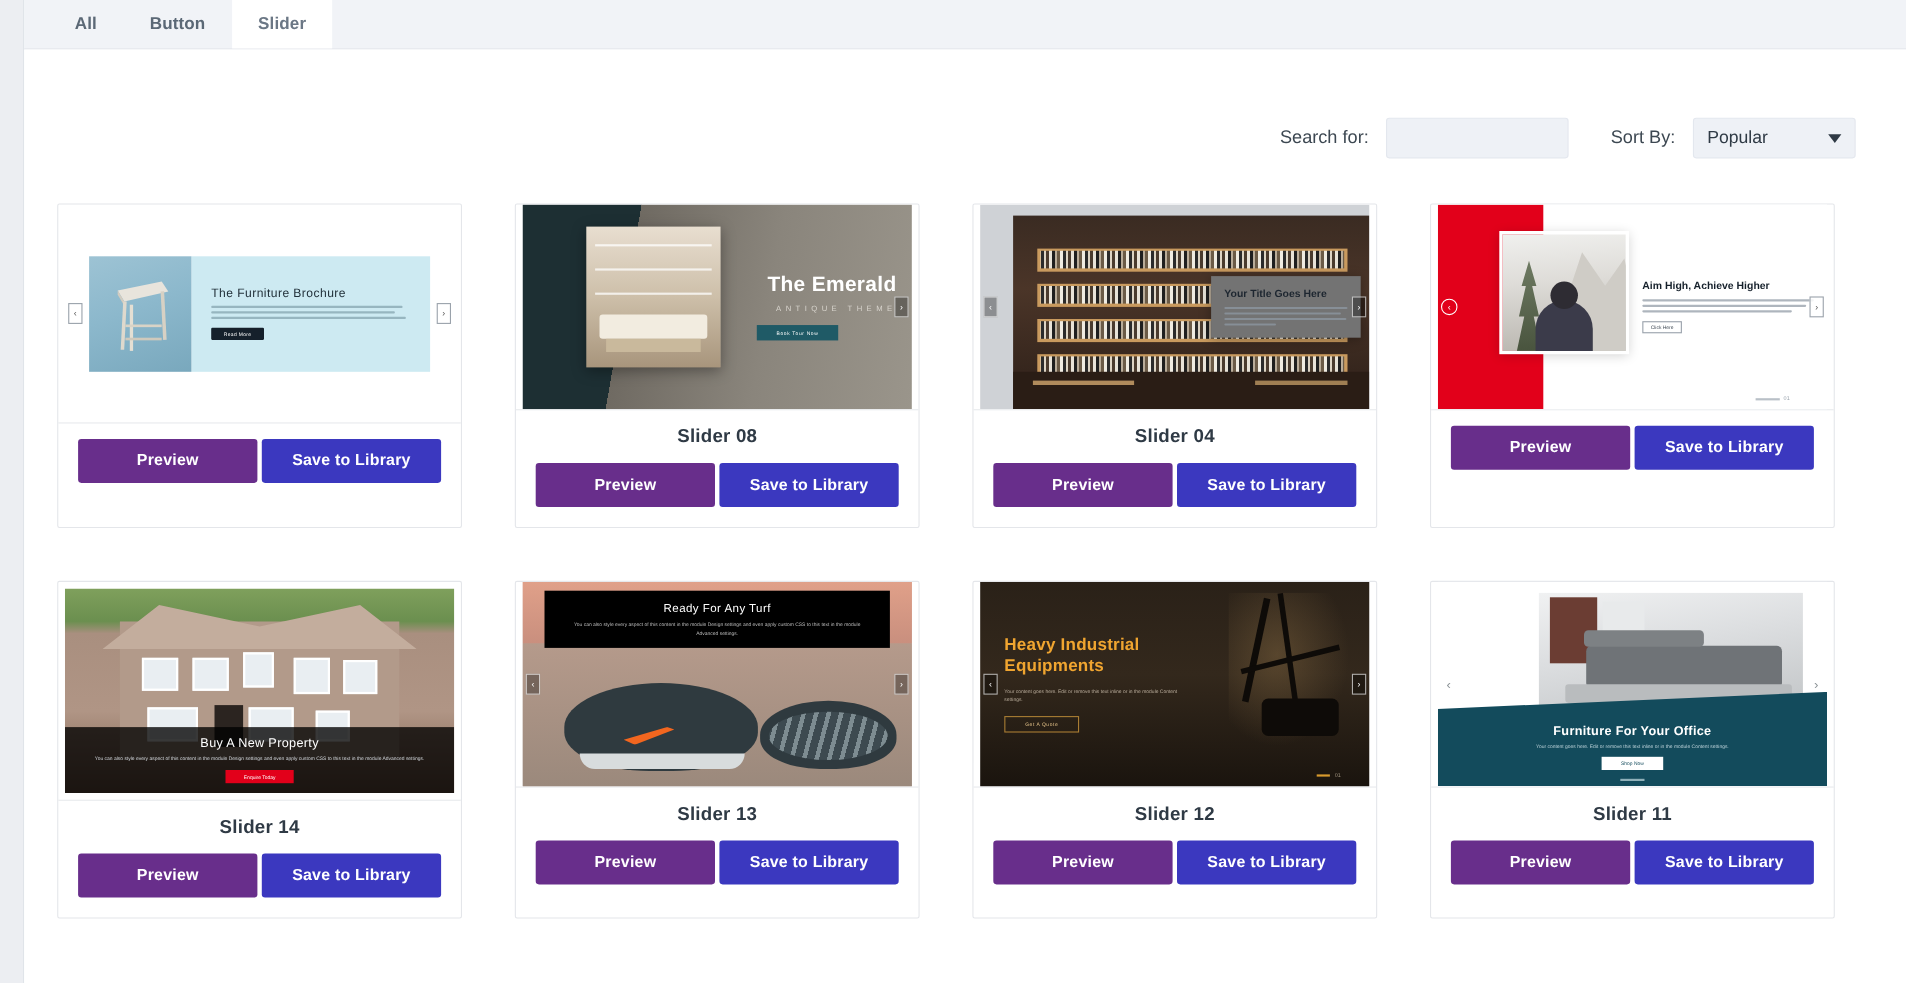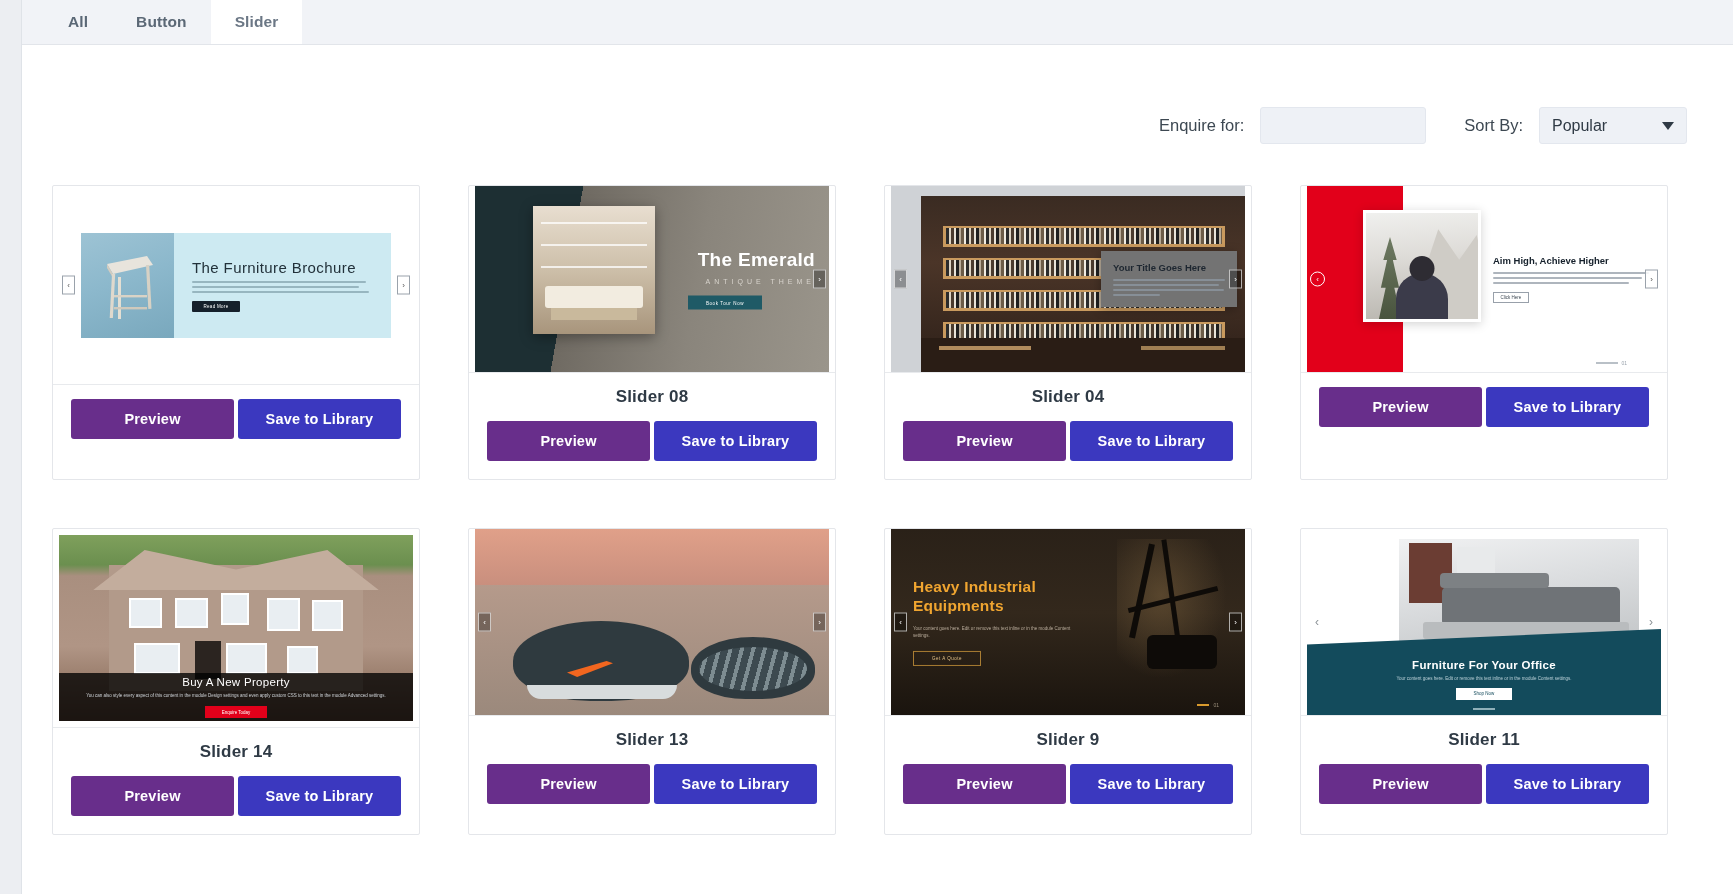--- a/index.html
+++ b/index.html
@@ -125,21 +125,21 @@
   .s15-img {
     width: 93px; height: 105px; flex: none;
     background: linear-gradient(160deg,#9dc3d4 0%, #8cb8cc 45%, #79a8bd 100%);
     position: relative; overflow: hidden;
   }
   .stool { position:absolute; left:50%; top:50%; transform:translate(-50%,-50%); }
   .s15-panel {
     flex: 1; height: 105px; background: #cdeaf2; padding: 14px 18px;
     display: flex; flex-direction: column; justify-content: center;
   }
-  .s15-h { font-size: 15px; color:#22313a; letter-spacing:.4px; margin-bottom:5px; }
+  .s15-h { font-size: 11px; color:#22313a; letter-spacing:.4px; margin-bottom:5px; }
   .lines { display:flex; flex-direction:column; gap:3px; }
   .ln { height:2px; background:#6c8a97; opacity:.55; border-radius:1px; }
   .s15-btn {
     margin-top:8px; width:48px; height:11px; background:#15202b; border-radius:1px;
     display:flex;align-items:center;justify-content:center;
   }
   .s15-btn span { font-size:4.5px; color:#fff; letter-spacing:.3px; }
 
   
   .s08 { background: linear-gradient(100deg,#1d2f33 0%, #1d2f33 28%, #6f6a62 28%, #8a857c 62%, #9a958b 100%); position:relative; }
@@ -203,21 +203,21 @@
 
   
   .s14 { position:relative; overflow:hidden;
     background: linear-gradient(180deg,#7fa05c 0%, #6b8f4f 16%, #a98f7f 22%, #b09585 60%, #7d5f4c 100%); }
   .house { position:absolute; left:14%; right:14%; top:16%; bottom:16%;
     background:#b29a8a; }
   .house::before{content:"";position:absolute;left:-6%;right:-6%;top:-16%;height:36%;
     background:#c3ad9d; clip-path: polygon(0 100%, 18% 12%, 50% 55%, 82% 12%, 100% 100%);}
   .win { position:absolute; background:#e9eef2; border:2px solid #fff; }
   .s14-overlay {
-    position:absolute; left:0; right:0; bottom:0; height:48px; background:rgba(0,0,0,.78);
+    position:absolute; left:0; right:0; bottom:0; height:60px; background:rgba(0,0,0,.78);
     display:flex; flex-direction:column; align-items:center; justify-content:center; padding:0 14px;
   }
   .s14-h { font-size:11.5px; color:#ffffff; letter-spacing:.3px; }
   .s14-sub { font-size:4.5px; color:#cfd3d8; margin-top:5px; text-align:center; line-height:1.5; }
   .s14-btn { margin-top:7px; width:62px;height:12px;background:#e2001a;display:flex;align-items:center;justify-content:center;}
   .s14-btn span{font-size:4.5px;color:#fff;}
 
   
   .s13 { position:relative; overflow:hidden;
     background: linear-gradient(180deg,#d79a85 0%, #c98f7e 18%, #b99a8c 30%, #a99385 55%, #9c8a7e 100%); }
@@ -286,21 +286,21 @@
     </div>
   <div class="tab active">
       <span>Slider</span>
     </div>
 </div>
 
 <div class="content">
 
   <div class="toolbar">
     <div class="field-group">
-      <span class="field-label">Enquire for:</span>
+      <span class="field-label">Search for:</span>
       <input class="search-input" type="text" value="" placeholder="" style="">
     </div>
     <div class="field-group">
       <span class="field-label">Sort By:</span>
       <div class="select-wrap">
         <span class="select-value">Popular</span>
         <span class="caret"></span>
       </div>
     </div>
   </div>
@@ -481,20 +481,24 @@
     <div class="card">
       <div class="card-media flush">
         <div class="stage s13">
           <div style="position:absolute;left:0;right:0;top:0;height:30%;background:linear-gradient(180deg,#e0a089 0%,#c98f7e 100%)"></div>
           <div style="position:absolute;left:0;right:0;top:30%;bottom:0;background:linear-gradient(180deg,#b59a8b 0%,#9b897c 100%)"></div>
           <div class="shoe" style="left:38px;bottom:14px;width:176px;height:80px;"></div>
           <div style="position:absolute;left:52px;bottom:16px;width:150px;height:14px;background:#d8dcdd;border-radius:0 0 40px 40px"></div>
           <div class="swoosh" style="left:92px;bottom:38px;"></div>
           <div class="shoe" style="right:14px;bottom:16px;width:124px;height:62px;"></div>
           <div style="position:absolute;right:22px;bottom:24px;width:108px;height:44px;border-radius:50%;background:repeating-linear-gradient(105deg,#3d4a50 0 7px,#7d8c91 7px 11px)"></div>
+          <div class="s13-box">
+            <div class="s13-h">Ready For Any Turf</div>
+            <div class="s13-sub">You can also style every aspect of this content in the module Design settings and even apply custom CSS to this text in the module Advanced settings.</div>
+          </div>
           <div class="nav-arrow left dark">‹</div>
           <div class="nav-arrow right dark">›</div>
         </div>
       </div>
       <div class="card-foot">
         <div class="card-title">Slider 13</div>
         <div class="btn-row">
           <button class="btn btn-preview">Preview</button>
           <button class="btn btn-save">Save to Library</button>
         </div>
@@ -519,21 +523,21 @@
           </div>
           <div class="s12-dots">
             <i></i>
             <b>01</b>
           </div>
           <div class="nav-arrow left dark">‹</div>
           <div class="nav-arrow right dark">›</div>
         </div>
       </div>
       <div class="card-foot">
-        <div class="card-title">Slider 9</div>
+        <div class="card-title">Slider 12</div>
         <div class="btn-row">
           <button class="btn btn-preview">Preview</button>
           <button class="btn btn-save">Save to Library</button>
         </div>
       </div>
     </div>
 
     <div class="card">
       <div class="card-media flush">
         <div class="stage s11">

